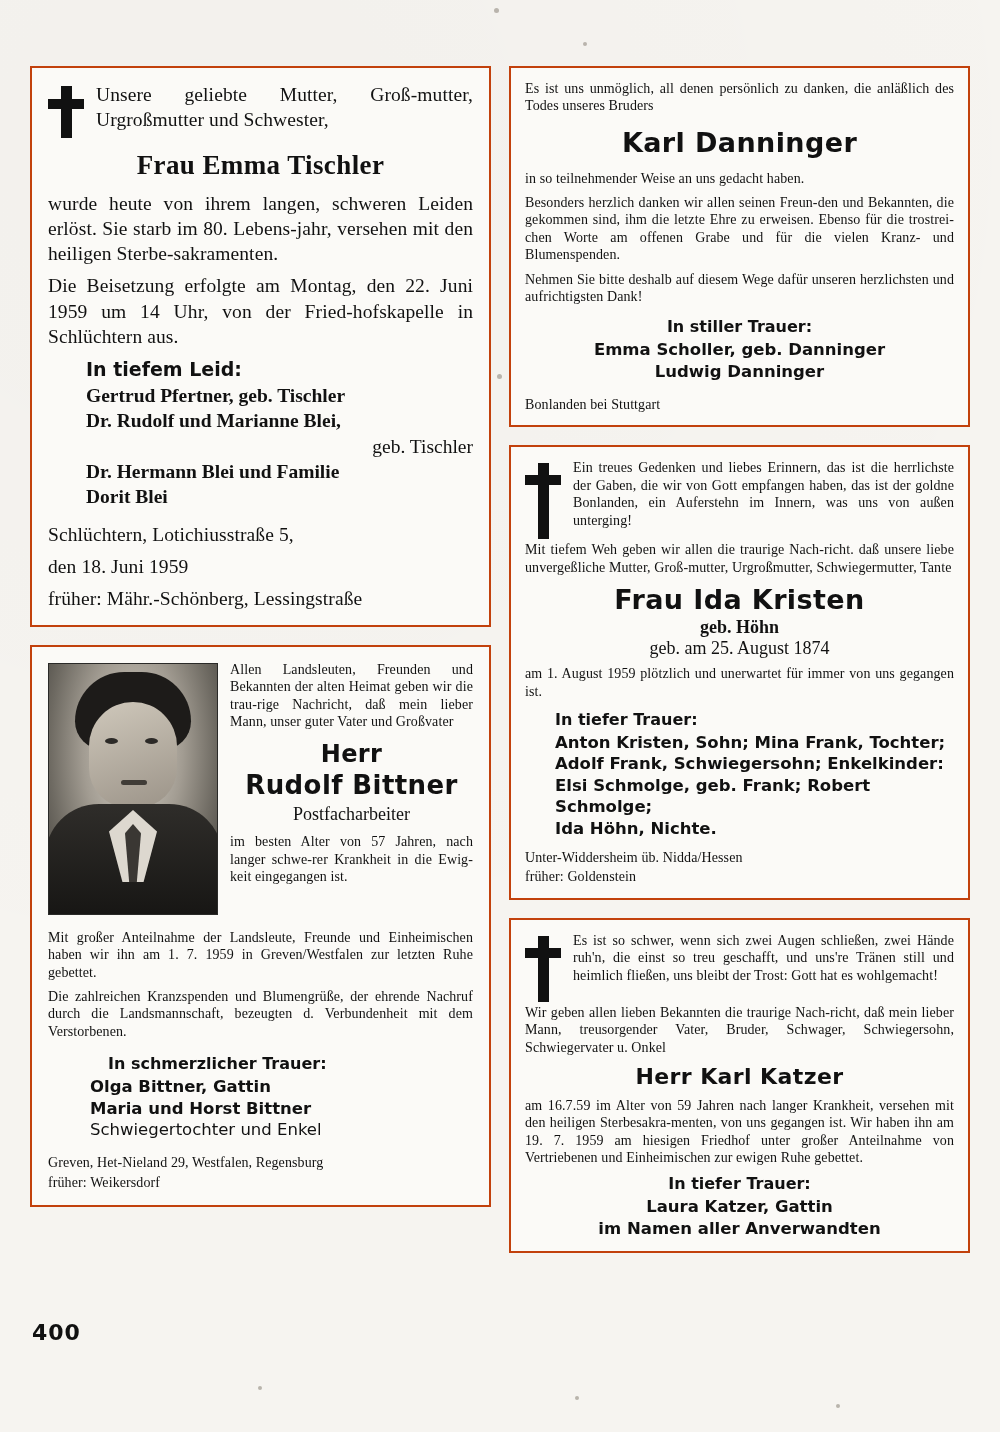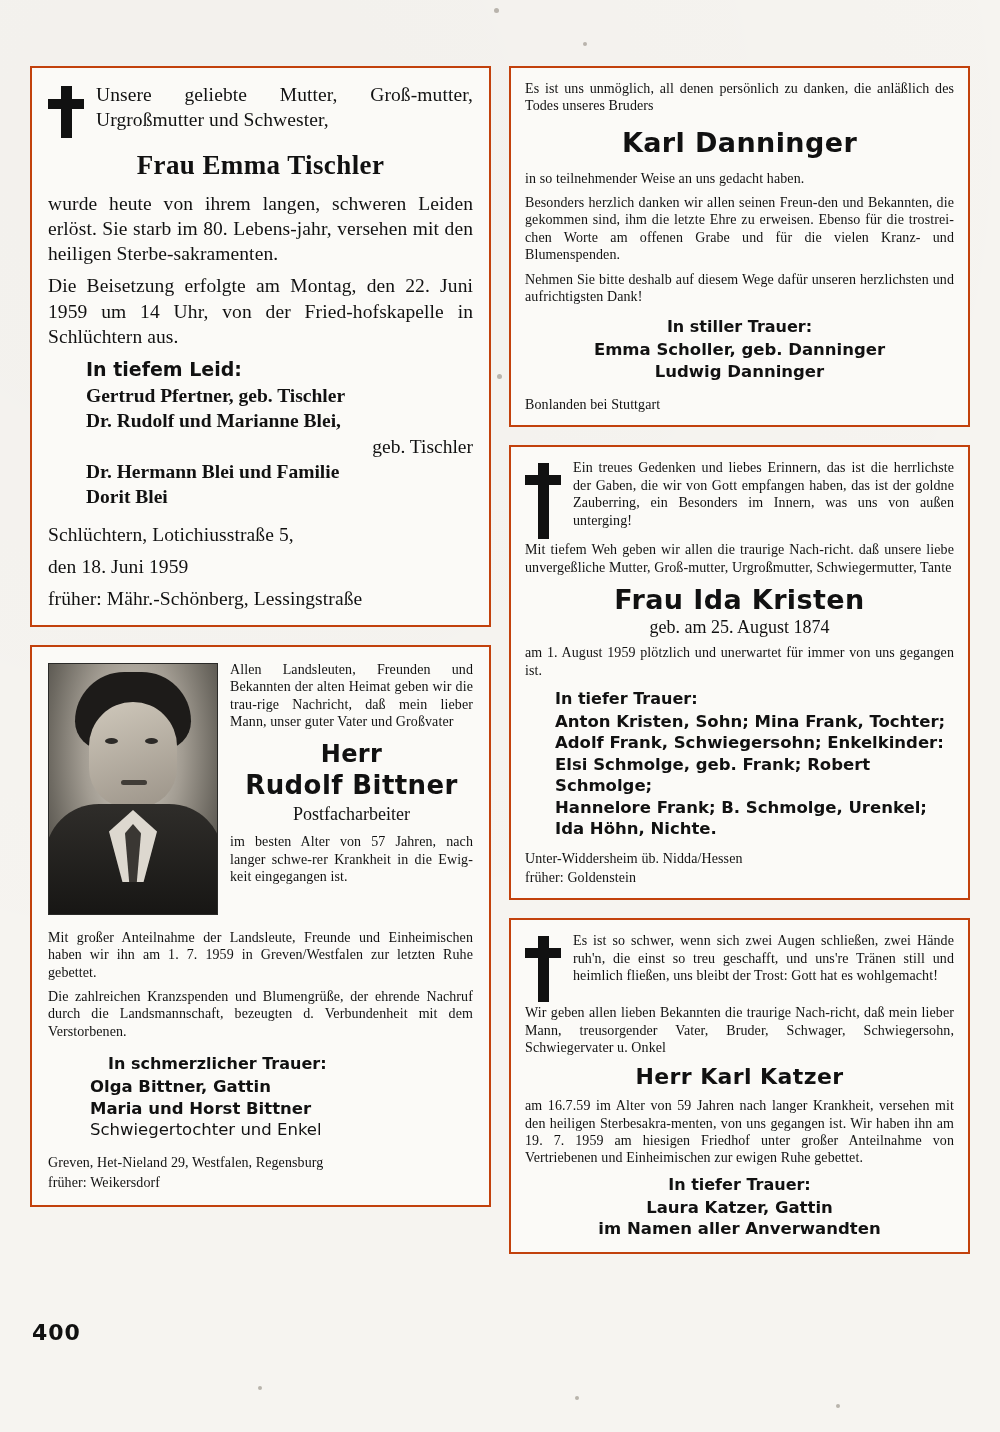--- a/index.html
+++ b/index.html
@@ -242,32 +242,32 @@
       <p class="tx small nojust" style="margin-top:14px; margin-bottom:0;">Bonlanden bei Stuttgart</p>
     </div>
 
     <div class="notice tight">
       <div class="cross">
         <svg width="36" height="76" viewBox="0 0 36 76">
           <rect x="13" y="0" width="11" height="76" fill="#111"></rect>
           <rect x="0" y="12" width="36" height="10" fill="#111"></rect>
         </svg>
       </div>
-      <p class="tx small">Ein treues Gedenken und liebes Erinnern, das ist die herrlichste der Gaben, die wir von Gott empfangen haben, das ist der goldne Zauberring, ein Besonders im Innern, was uns von außen unterging!</p>
+      <p class="tx small">Ein treues Gedenken und liebes Erinnern, das ist die herrlichste der Gaben, die wir von Gott empfangen haben, das ist der goldne Bonlanden, ein Auferstehn im Innern, was uns von außen unterging!</p>
       <div class="clear"></div>
       <p class="tx small">Mit tiefem Weh geben wir allen die traurige Nach-richt. daß unsere liebe unvergeßliche Mutter, Groß-mutter, Urgroßmutter, Schwiegermutter, Tante</p>
       <div class="nm sans" style="font-size:27px; margin:8px 0 2px;">Frau Ida Kristen</div>
+      <div class="c b" style="font-size:18px;">geb. Höhn</div>
       <div class="c" style="font-size:18px; margin-bottom:6px;">geb. am 25. August 1874</div>
       <p class="tx small">am 1. August 1959 plötzlich und unerwartet für immer von uns gegangen ist.</p>
       <div class="mourn" style="margin-left:30px; margin-top:10px;">In tiefer Trauer:</div>
       <div class="survivors" style="margin-left:30px;">
         <div class="b">Anton Kristen, Sohn; Mina Frank, Tochter;</div>
         <div class="b">Adolf Frank, Schwiegersohn; Enkelkinder:</div>
         <div class="b">Elsi Schmolge, geb. Frank; Robert Schmolge;</div>
-        <div class="b">Hannelore Frank; B. Schmolge, Urenkel;</div>
         <div class="b">Ida Höhn, Nichte.</div>
       </div>
       <p class="tx small nojust" style="margin-top:10px; margin-bottom:2px;">Unter-Widdersheim üb. Nidda/Hessen</p>
       <p class="tx small nojust" style="margin-bottom:0;">früher: Goldenstein</p>
     </div>
 
     <div class="notice tight">
       <div class="cross">
         <svg width="36" height="66" viewBox="0 0 36 66">
           <rect x="13" y="0" width="11" height="66" fill="#111"></rect>

